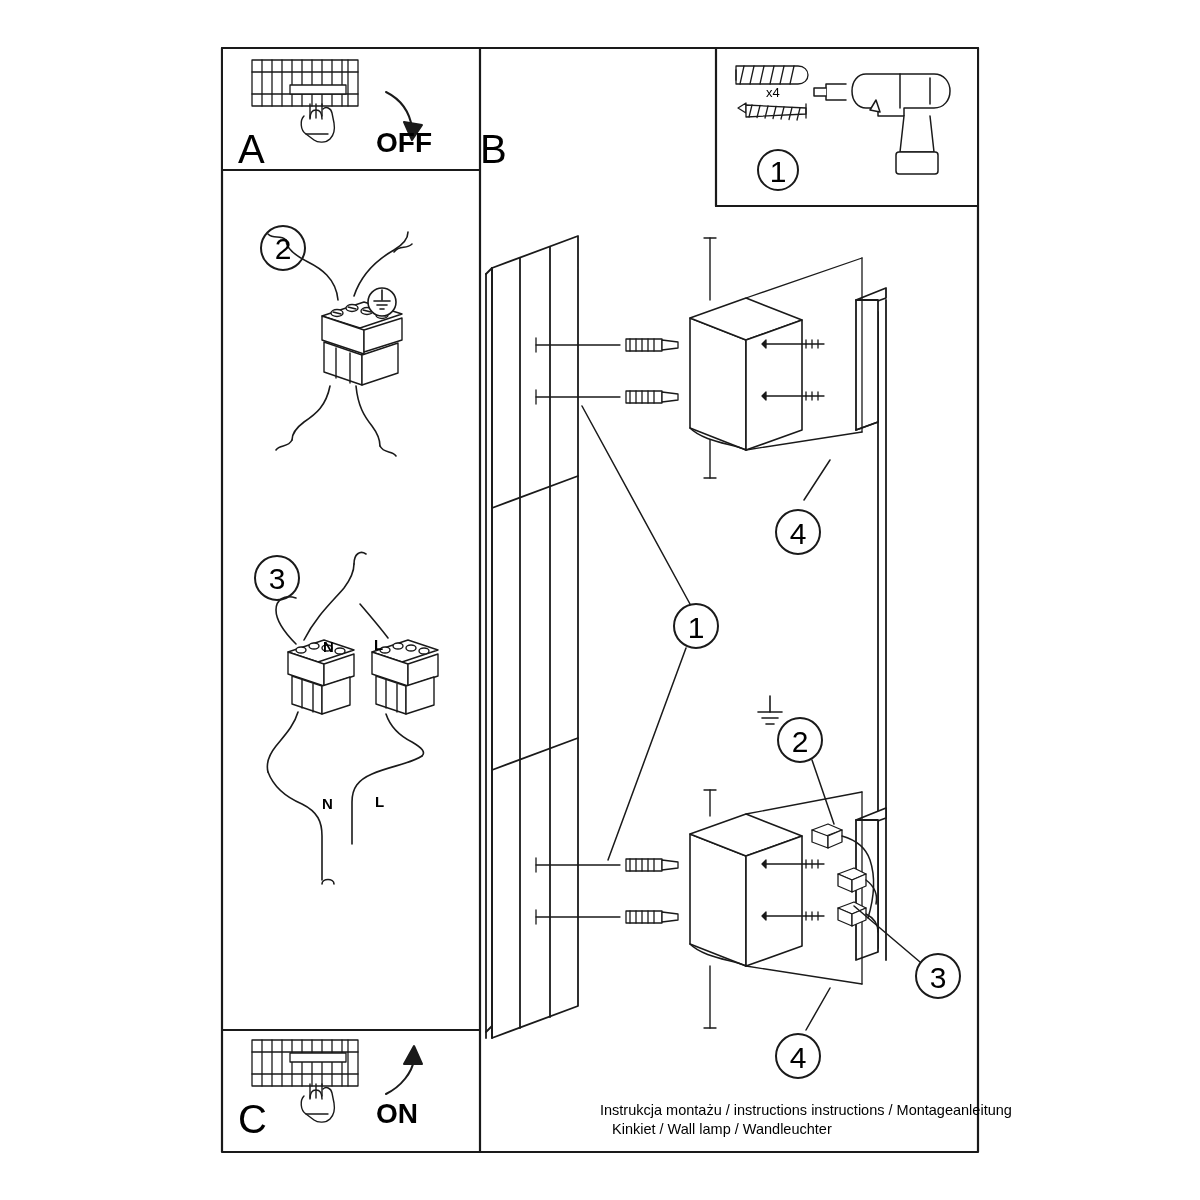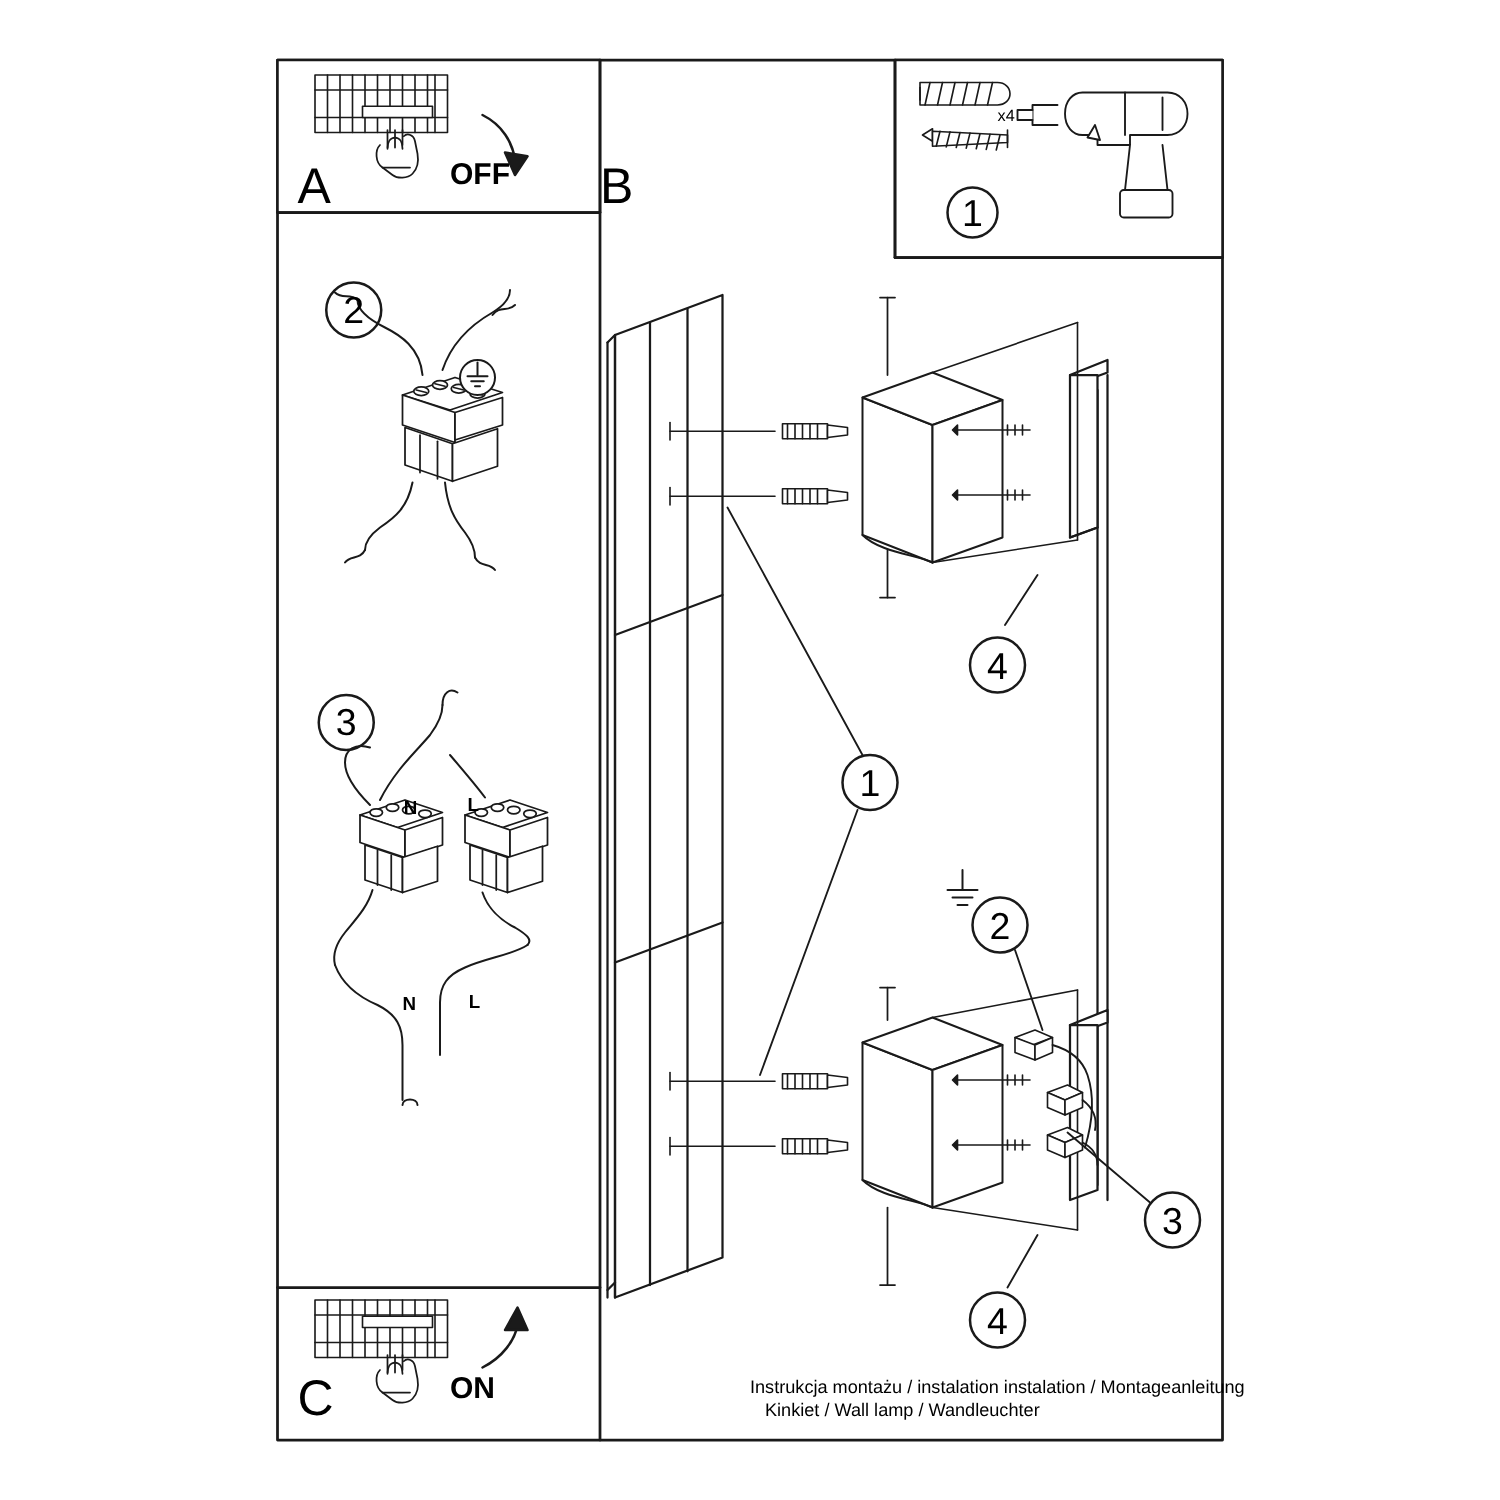--- a/index.html
+++ b/index.html
@@ -30,32 +30,32 @@
     position: absolute;
     font-family: "Liberation Sans", sans-serif;
     white-space: pre;
     line-height: 1.25;
   }
   .big-letter {
     font-size: 40px;
     font-weight: 400;
   }
   .word {
-    font-size: 24px;
+    font-size: 28px;
     font-weight: 700;
+    margin-left: 16px;
   }
   .circ-num {
     font-size: 30px;
     font-weight: 400;
     text-align: center;
   }
   .tiny {
     font-size: 13px;
     font-weight: 400;
-    margin-left: 32px;
   }
   .nl {
     font-size: 15px;
     font-weight: 700;
   }
   .caption {
     font-size: 14.5px;
     font-weight: 400;
     line-height: 1.45;
   }
@@ -432,16 +432,16 @@
   <div class="lbl nl" style="left:374px; top:636px;">L</div>
   <div class="lbl nl" style="left:322px; top:795px;">N</div>
   <div class="lbl nl" style="left:375px; top:793px;">L</div>
 
   <div class="lbl circ-num" style="left:778px; top:515px; width:40px;">4</div>
   <div class="lbl circ-num" style="left:676px; top:609px; width:40px;">1</div>
   <div class="lbl circ-num" style="left:780px; top:723px; width:40px;">2</div>
   <div class="lbl circ-num" style="left:918px; top:959px; width:40px;">3</div>
   <div class="lbl circ-num" style="left:778px; top:1039px; width:40px;">4</div>
 
-  <div class="lbl caption" style="left:600px; top:1100px;">Instrukcja montażu / instalation instalation / Montageanleitung</div>
+  <div class="lbl caption" style="left:600px; top:1100px;">Instrukcja montażu / instructions instructions / Montageanleitung</div>
   <div class="lbl caption" style="left:600px; top:1119px;margin-left:12px;">Kinkiet / Wall lamp / Wandleuchter</div>
 
 </div>
 
 </body></html>

